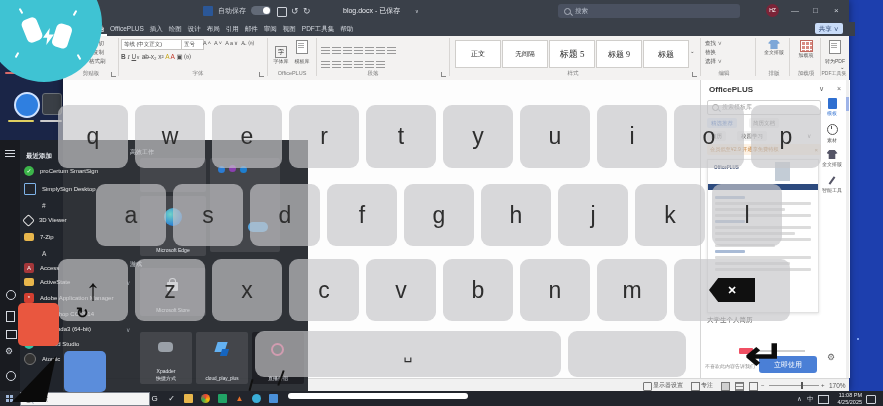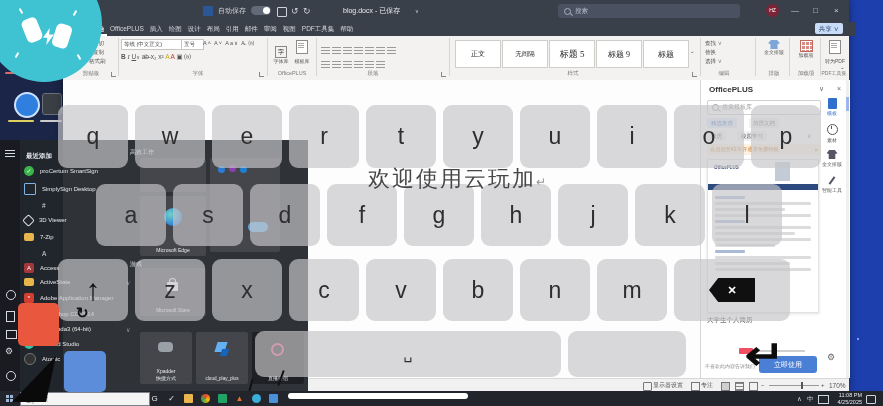--- a/index.html
+++ b/index.html
@@ -485,21 +485,20 @@
   <div class="key" style="left:520px;top:259px;width:70px;height:62px;">n</div>
   <div class="key" style="left:597px;top:259px;width:70px;height:62px;">m</div>
   <div class="key" style="left:674px;top:259px;width:116px;height:62px;">
     <div class="bstag">✕</div>
   </div>
 
   <div class="key" style="left:255px;top:331px;width:306px;height:46px;font-size:14px;">␣</div>
   <div class="key" style="left:568px;top:331px;width:118px;height:46px;"></div>
   <div class="abs" style="left:748px;top:332px;z-index:7;font-size:40px;font-weight:bold;color:#0c0c0c;transform:scaleX(1.2);">↵</div>
 
-  <div class="abs doc-text"><span>欢迎使用云玩加</span><span class="retmark">↵</span></div>
 
   <div class="abs shape" style="left:18px;top:303px;width:41px;height:43px;background:#e9573f;border-radius:5px;"></div>
   <div class="abs shape" style="left:64px;top:351px;width:42px;height:41px;background:#5b8ddb;border-radius:5px;"></div>
   <div class="abs shape" style="left:12px;top:356px;width:50px;height:46px;background:#0a0a0a;clip-path:polygon(0 100%,88% 0,68% 100%);"></div>
   <span class="abs shape" style="left:76px;top:304px;font-size:15px;font-weight:bold;color:#111;">↻</span>
   <div class="abs shape" style="left:280px;top:370px;width:2px;height:16px;background:#111;transform:rotate(20deg);"></div>
   <div class="abs shape" style="left:250px;top:379px;width:2px;height:12px;background:#111;transform:rotate(15deg);"></div>
 
 </div>
 

